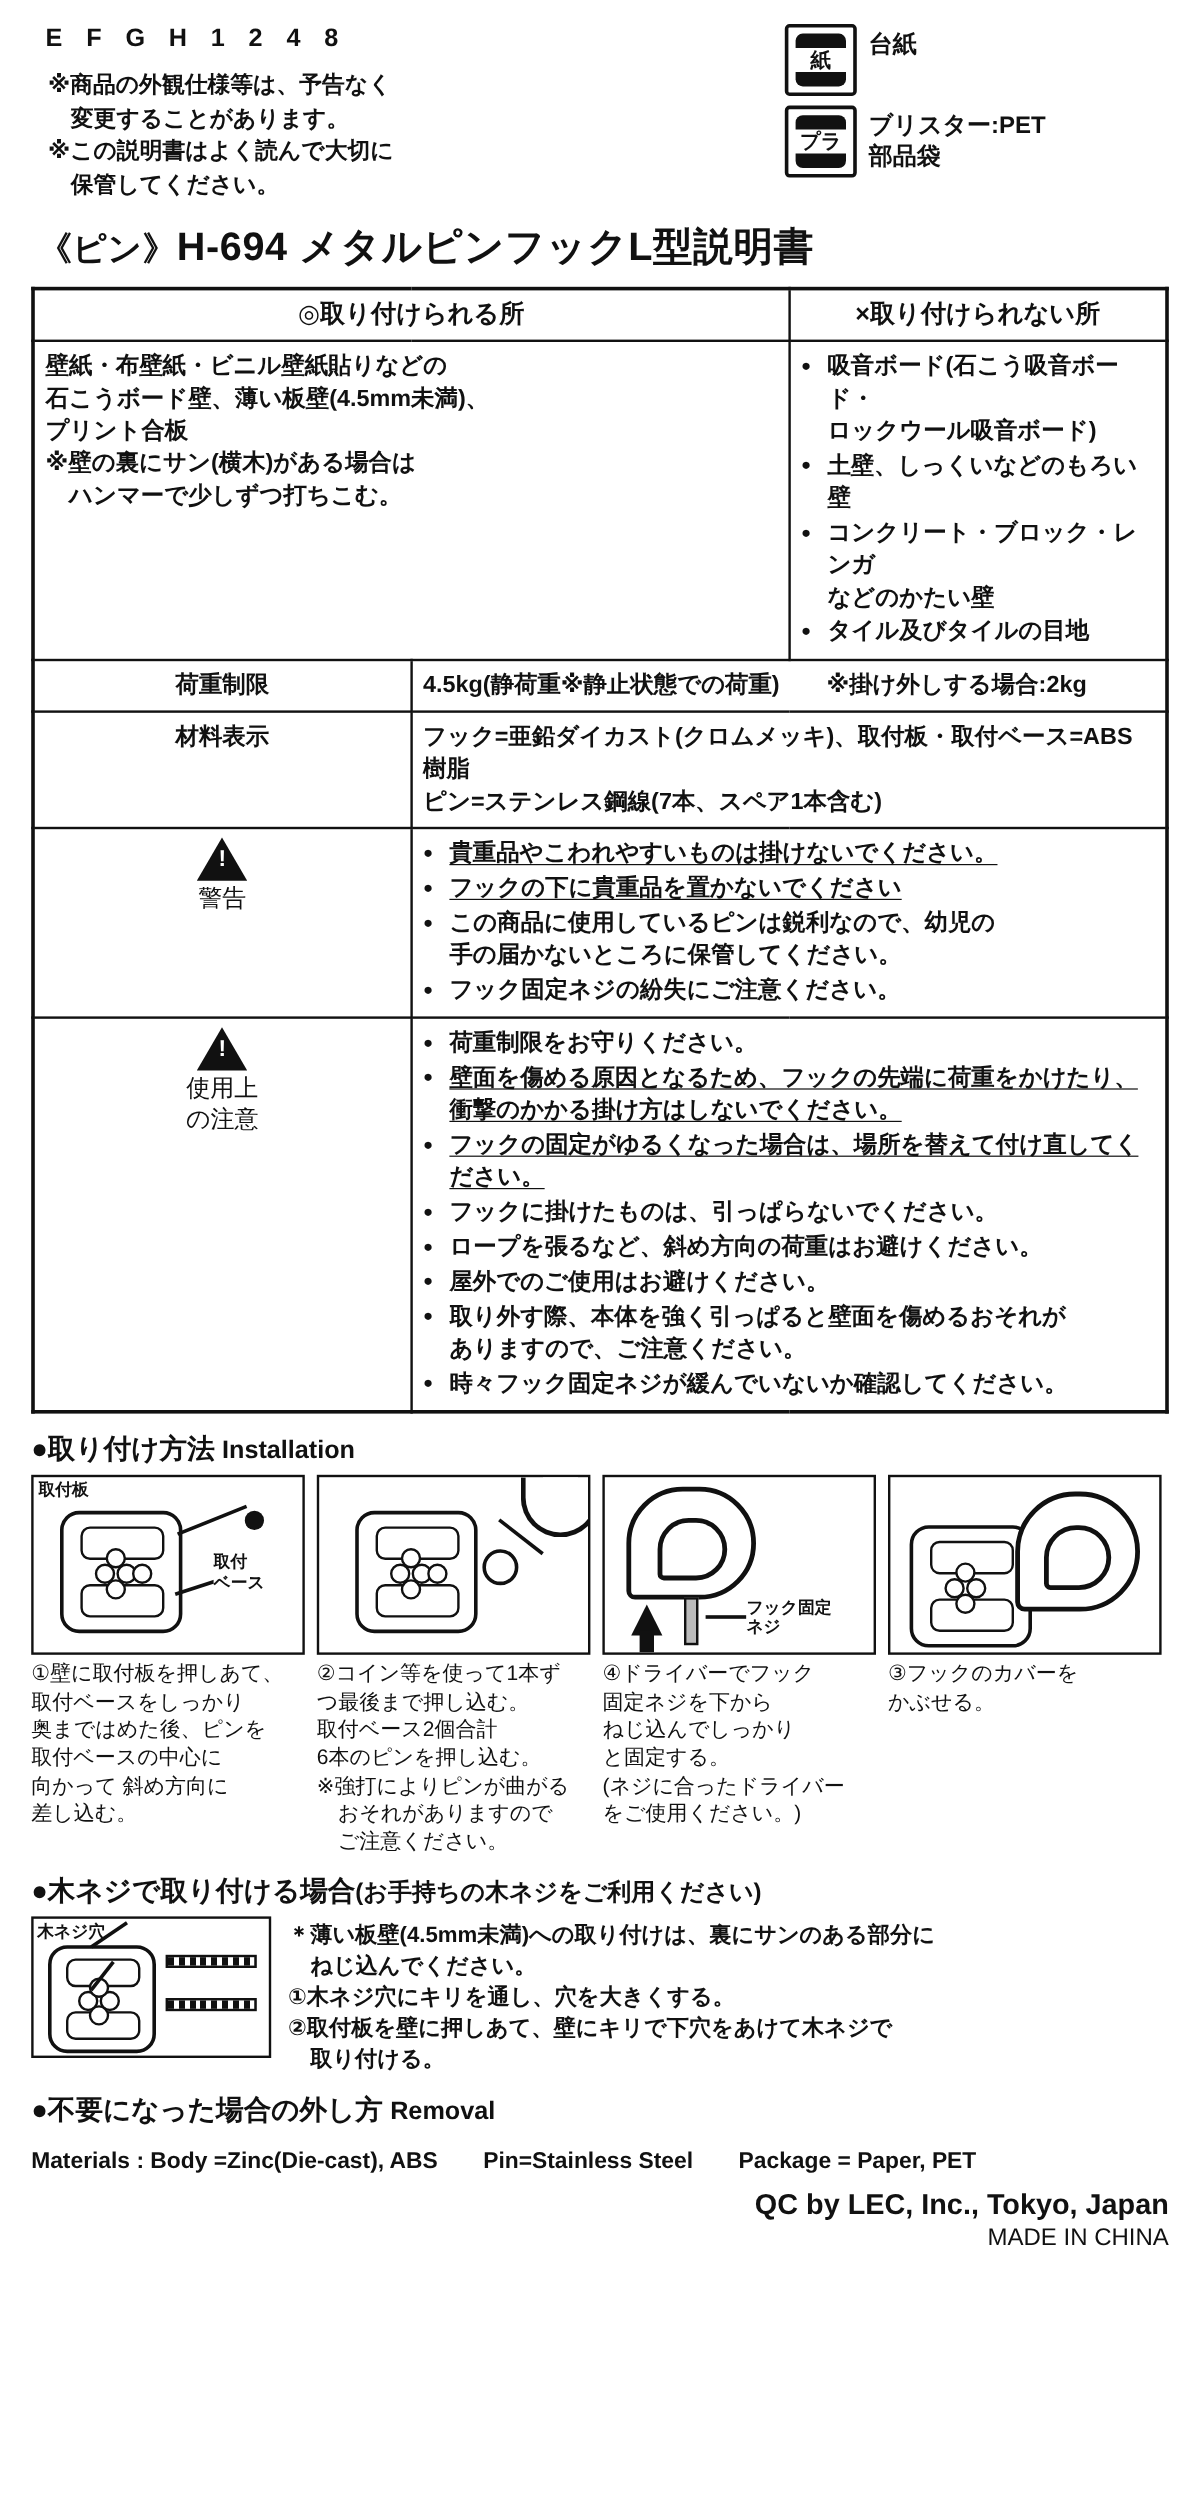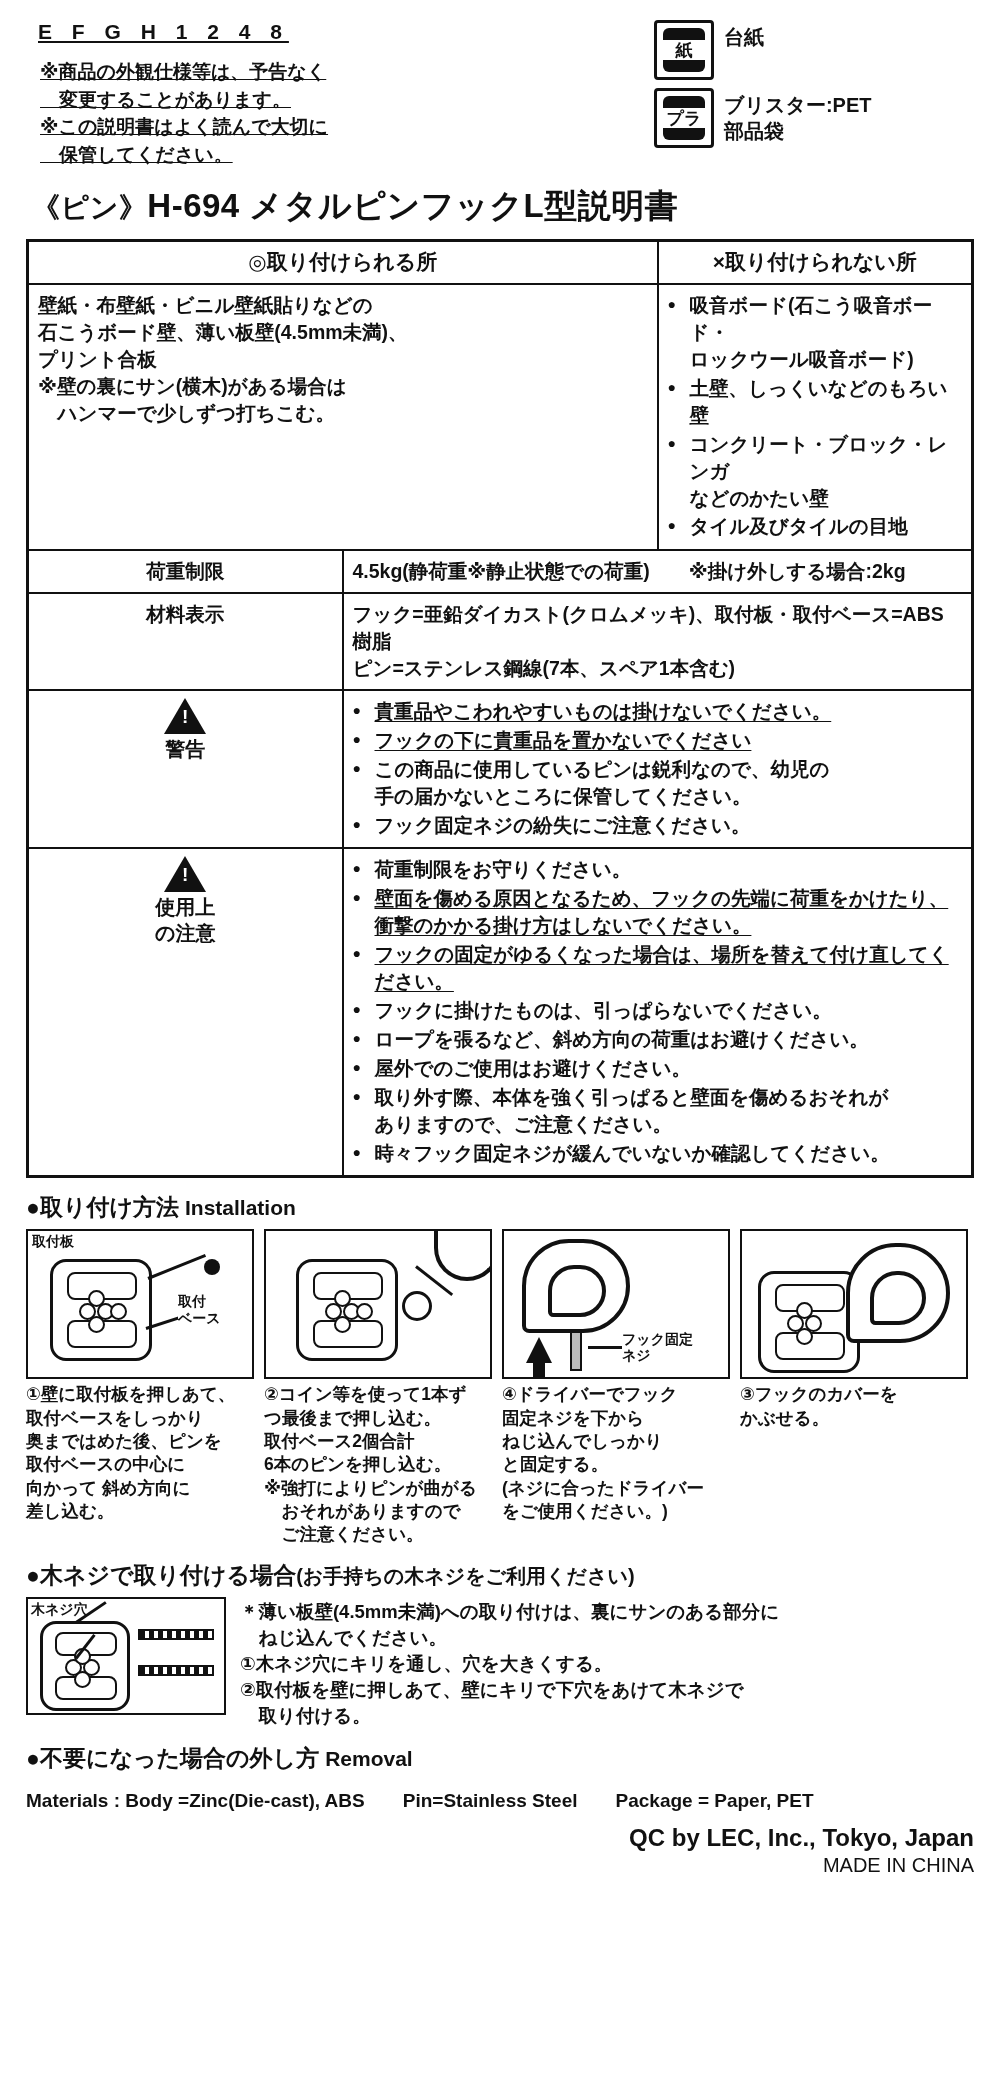--- a/index.html
+++ b/index.html
@@ -19,21 +19,21 @@
     padding: 18px 26px 10px 26px;
     overflow: hidden;
   }
 
   
   .top-row {
     display: flex;
     align-items: flex-start;
     justify-content: space-between;
   }
-  .top-left { width: 600px; text-decoration: underline; }
+  .top-left { width: 600px; }
   .code-line {
     font-size: 21px;
     letter-spacing: 7px;
     font-weight: 600;
     margin: 2px 0 14px 12px;
   }
   .note-list {
     font-size: 19px;
     line-height: 1.45;
     margin-left: 14px;
@@ -155,21 +155,21 @@
     position: absolute;
     left: -4px;
     top: 9px;
     width: 8px;
     color: #fff;
     font-size: 19px;
     font-weight: 700;
     line-height: 1;
     text-align: center;
   }
-  .warn-label { font-size: 20px; font-weight: 700; line-height: 1.3; }
+  .warn-label { font-size: 20px; font-weight: 400; line-height: 1.3; }
 
   
   .sec-head {
     font-size: 23px;
     font-weight: 700;
     margin: 14px 0 6px 0;
   }
   .sec-head .en { font-size: 21px; padding-left: 6px; }
   .sec-head .paren { font-size: 20px; }
 
@@ -184,21 +184,21 @@
     height: 150px;
     border: 2px solid #111;
     box-sizing: border-box;
     position: relative;
     background: #fff;
     overflow: hidden;
   }
   .step-cap {
     font-size: 17.5px;
     line-height: 1.33;
-    font-weight: 700;
+    font-weight: 400;
     margin-top: 4px;
     white-space: pre-line;
   }
   .img-label {
     position: absolute;
     font-size: 14px;
     font-weight: 700;
     background: #fff;
     line-height: 1.15;
   }

